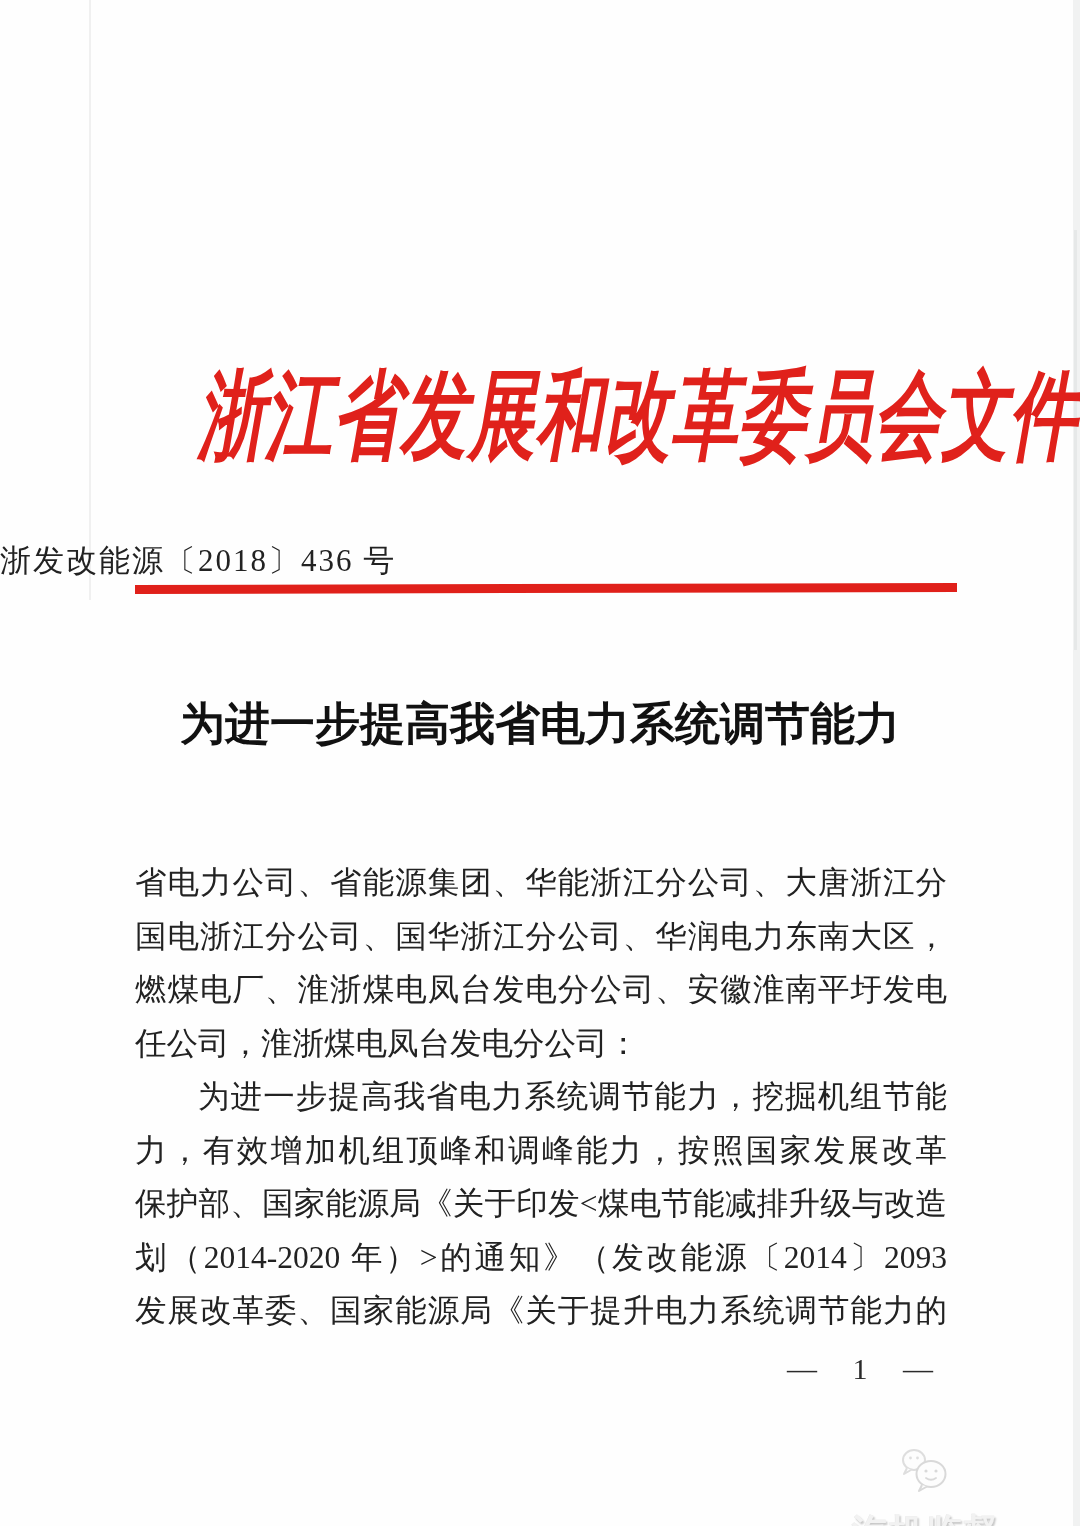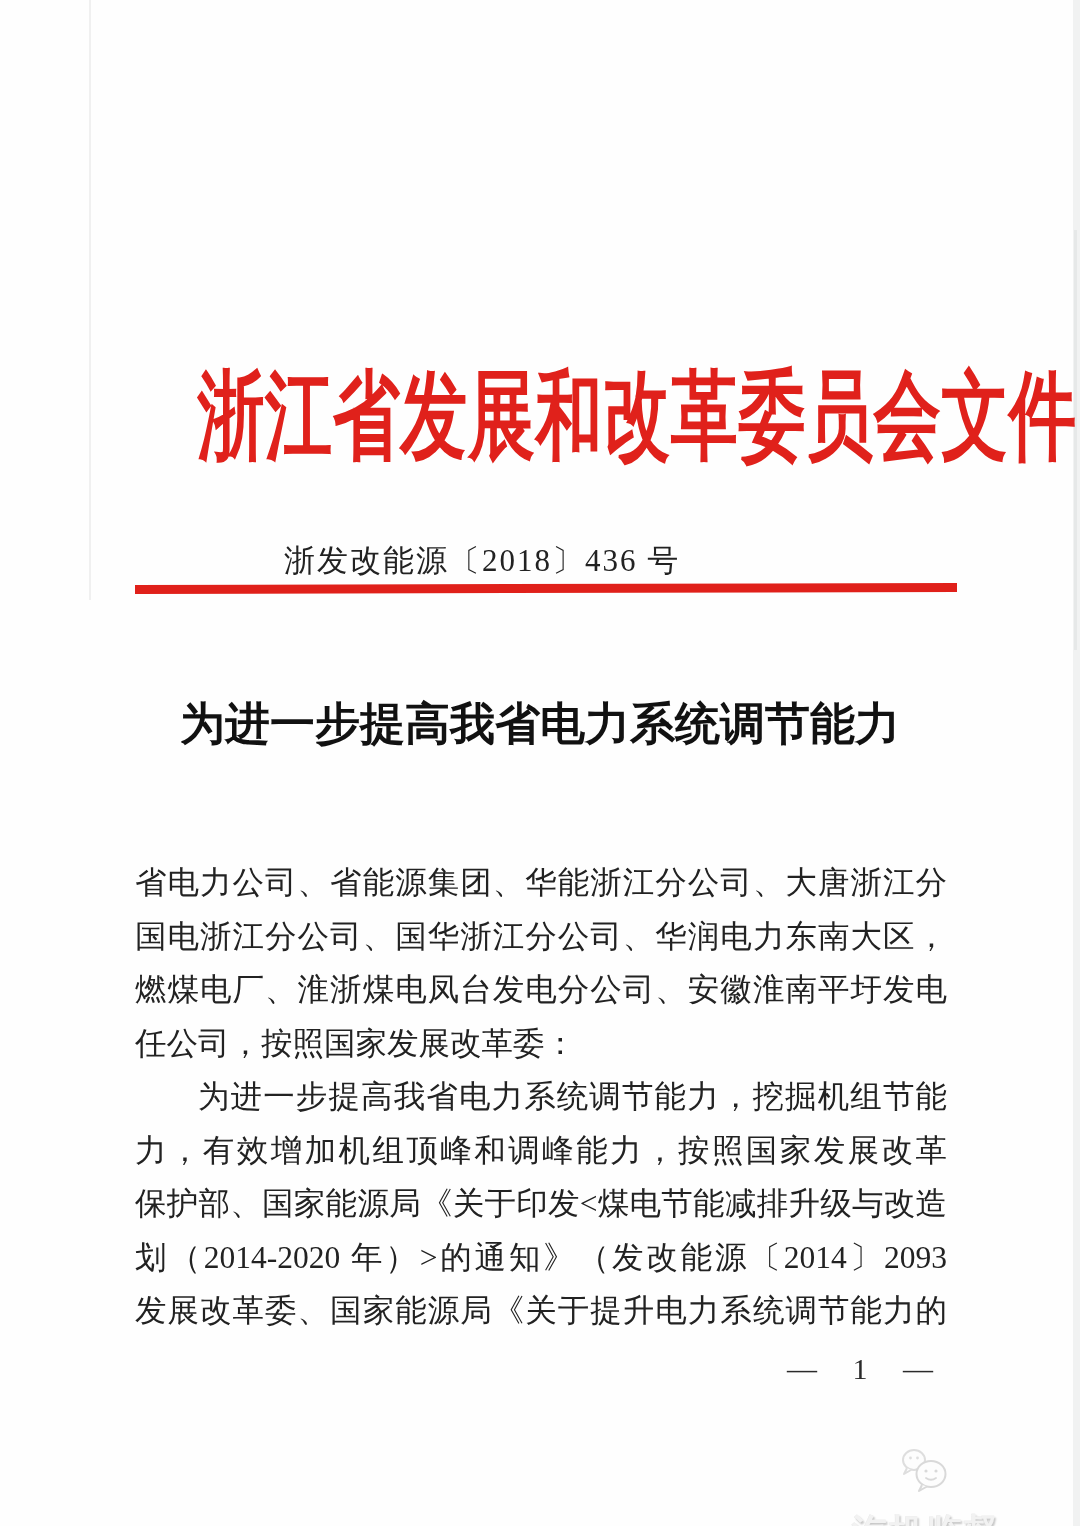--- a/index.html
+++ b/index.html
@@ -37,39 +37,40 @@
   }
 
   
   .red-header {
     position: absolute;
     top: 352px;
     left: 0;
     width: 1072px;
     text-align: center;
     white-space: nowrap;
+    font-style: italic;
   }
   .red-header-inner {
     display: inline-block;
     font-size: 97px;
     font-weight: bold;
     color: #e0211b;
     letter-spacing: 1px;
     transform: scaleX(0.69);
     transform-origin: 50% 50%;
     font-family: "Liberation Serif", "DejaVu Serif", serif;
   }
 
   
   .doc-number {
     position: absolute;
     top: 540px;
     left: 0;
     width: 964px;
-    text-align: center;
+    text-align: left;
     font-size: 31px;
     letter-spacing: 2px;
     color: #222;
   }
 
   
   .red-line {
     position: absolute;
     top: 584px;
     left: 135px;
@@ -172,21 +173,21 @@
   <div class="red-line"></div>
 
   <div class="doc-title">
     <div>为进一步提高我省电力系统调节能力</div>
   </div>
 
   <div class="doc-body">
     <p class="bodyline fill">省电力公司、省能源集团、华能浙江分公司、大唐浙江分公司、</p>
     <p class="bodyline fill">国电浙江分公司、国华浙江分公司、华润电力东南大区，各统调</p>
     <p class="bodyline fill">燃煤电厂、淮浙煤电凤台发电分公司、安徽淮南平圩发电有限责</p>
-    <p class="bodyline">任公司，按照国家发展改革委：</p>
+    <p class="bodyline">任公司，淮浙煤电凤台发电分公司：</p>
     <p class="bodyline fill indent">为进一步提高我省电力系统调节能力，挖掘机组节能降耗潜</p>
     <p class="bodyline fill">力，有效增加机组顶峰和调峰能力，按照国家发展改革委、环境</p>
     <p class="bodyline fill">保护部、国家能源局《关于印发&lt;煤电节能减排升级与改造行动计</p>
     <p class="bodyline fill">划（2014-2020 年）&gt;的通知》（发改能源〔2014〕2093 号），国家</p>
     <p class="bodyline fill">发展改革委、国家能源局《关于提升电力系统调节能力的指导意</p>
   </div>
 
   <div class="page-number">
     <span class="dash">—</span>
     <span class="num">1</span>

